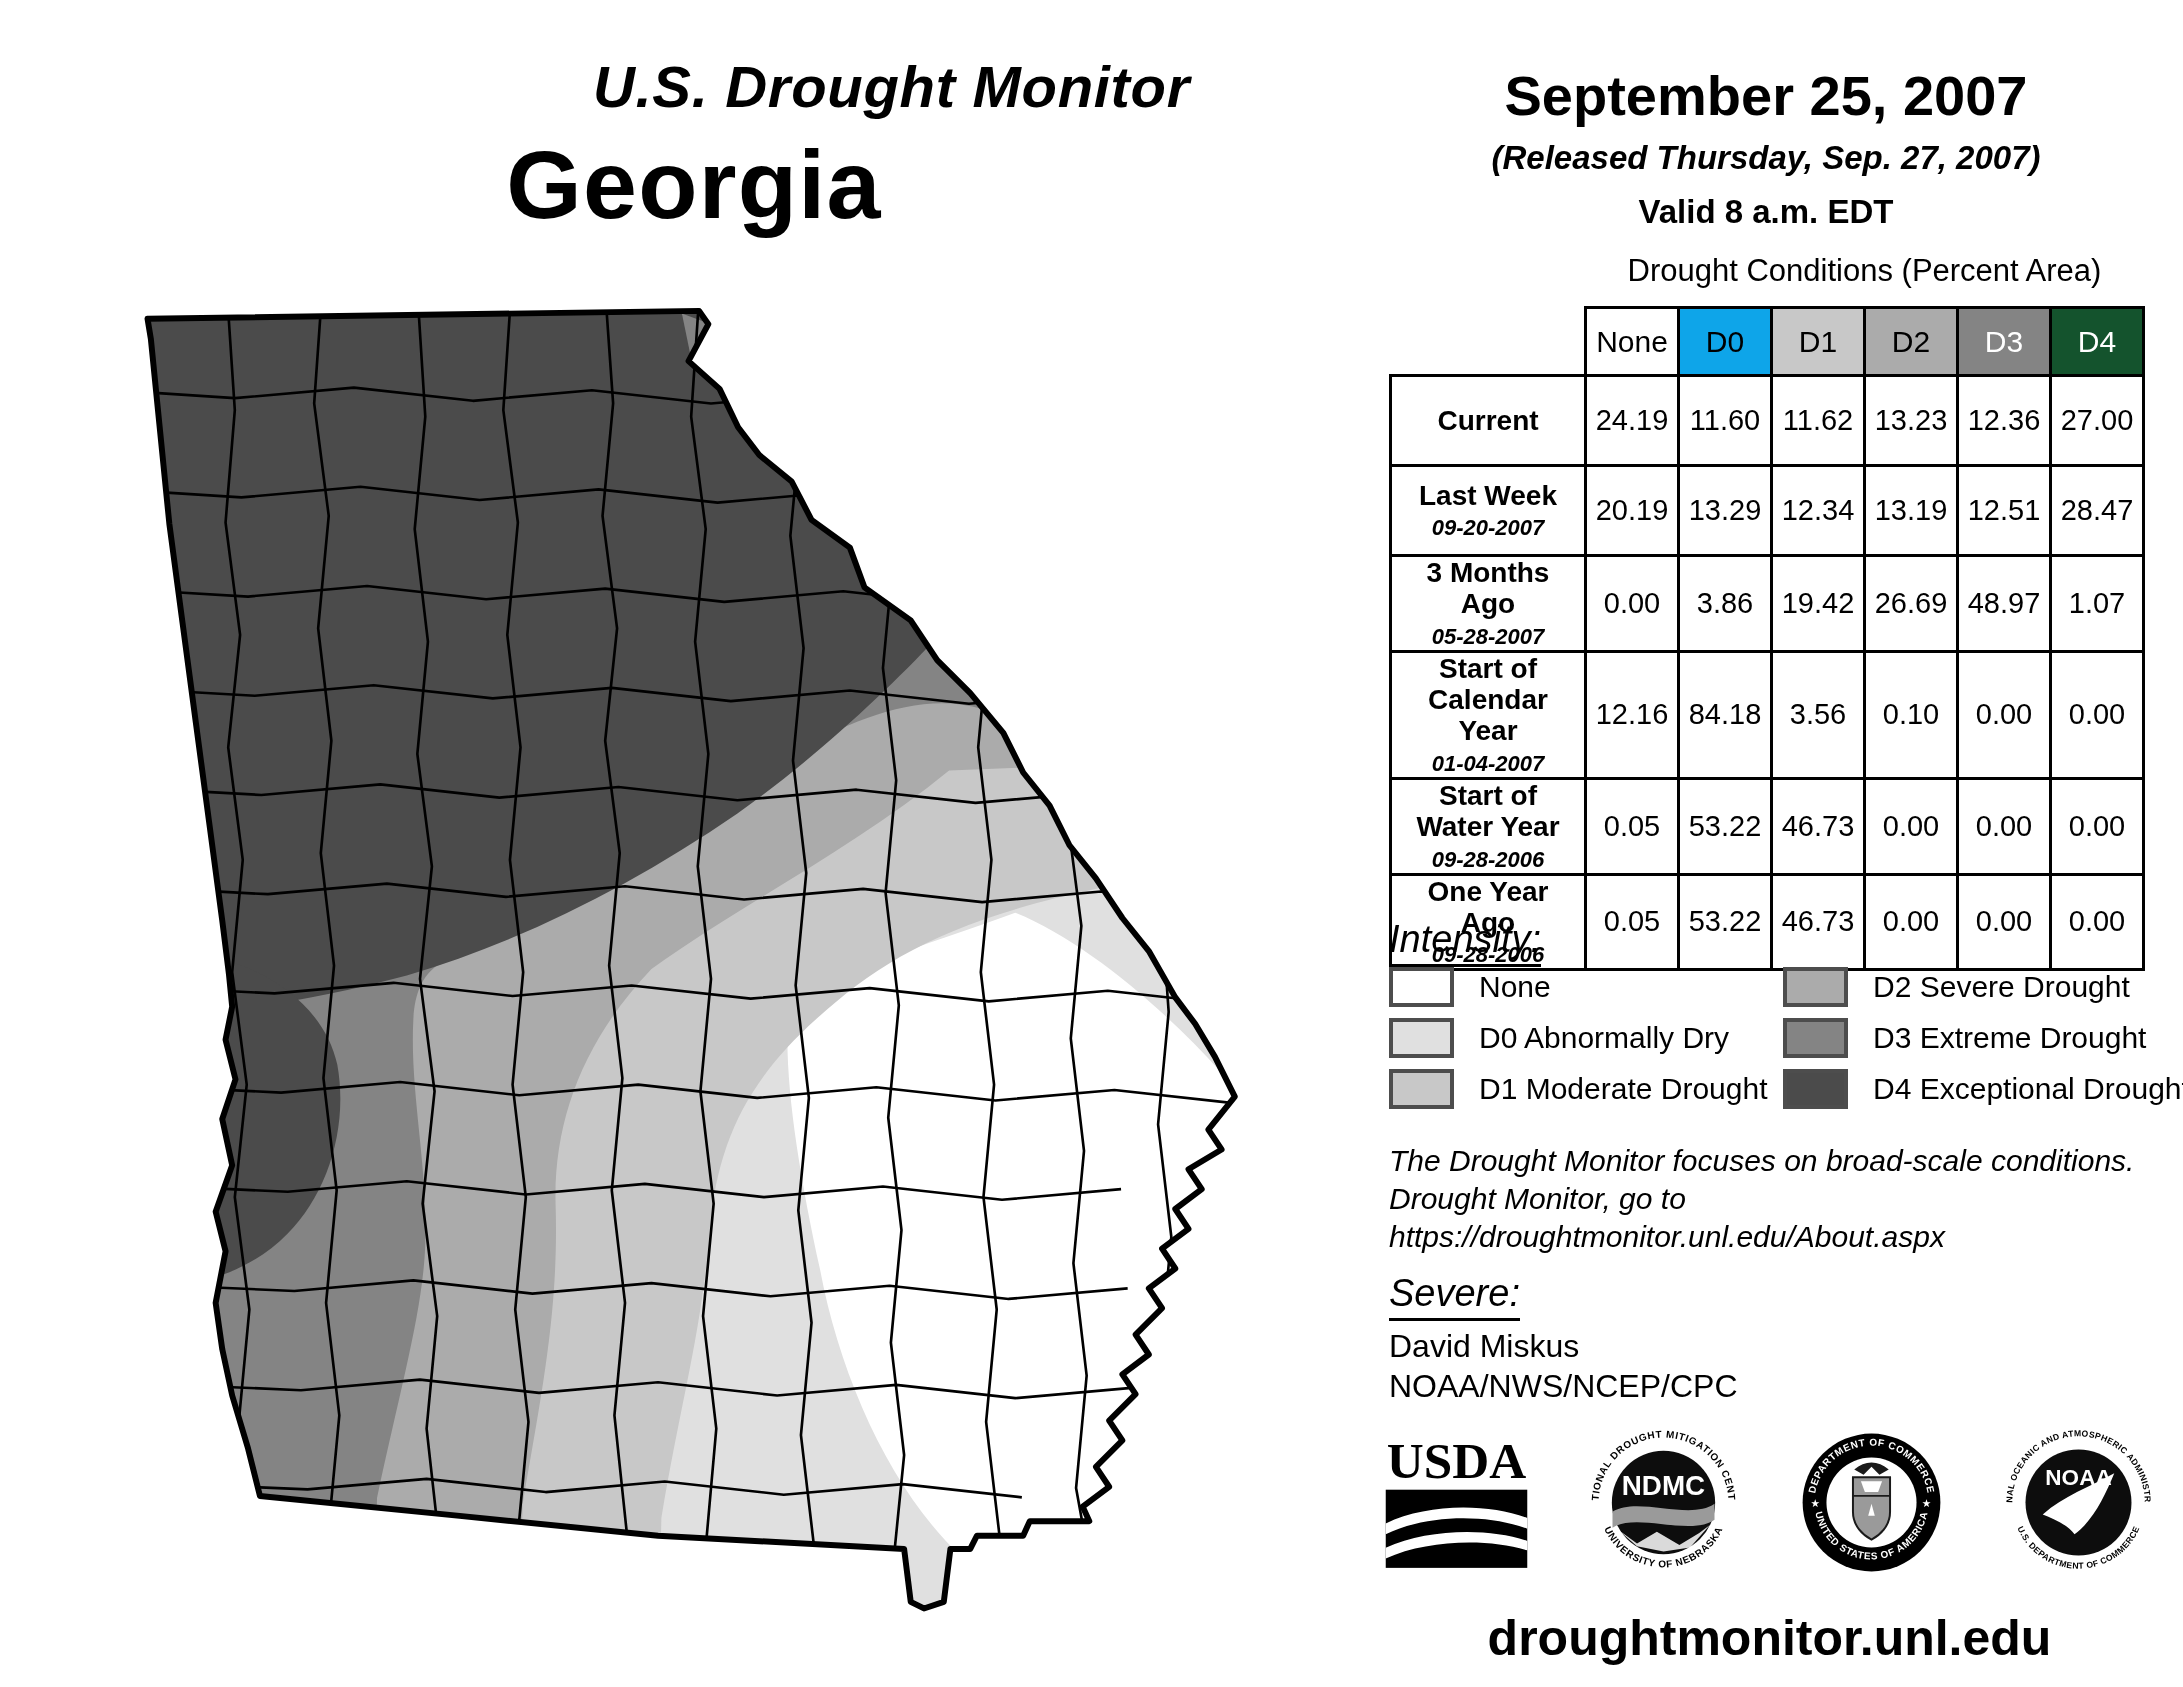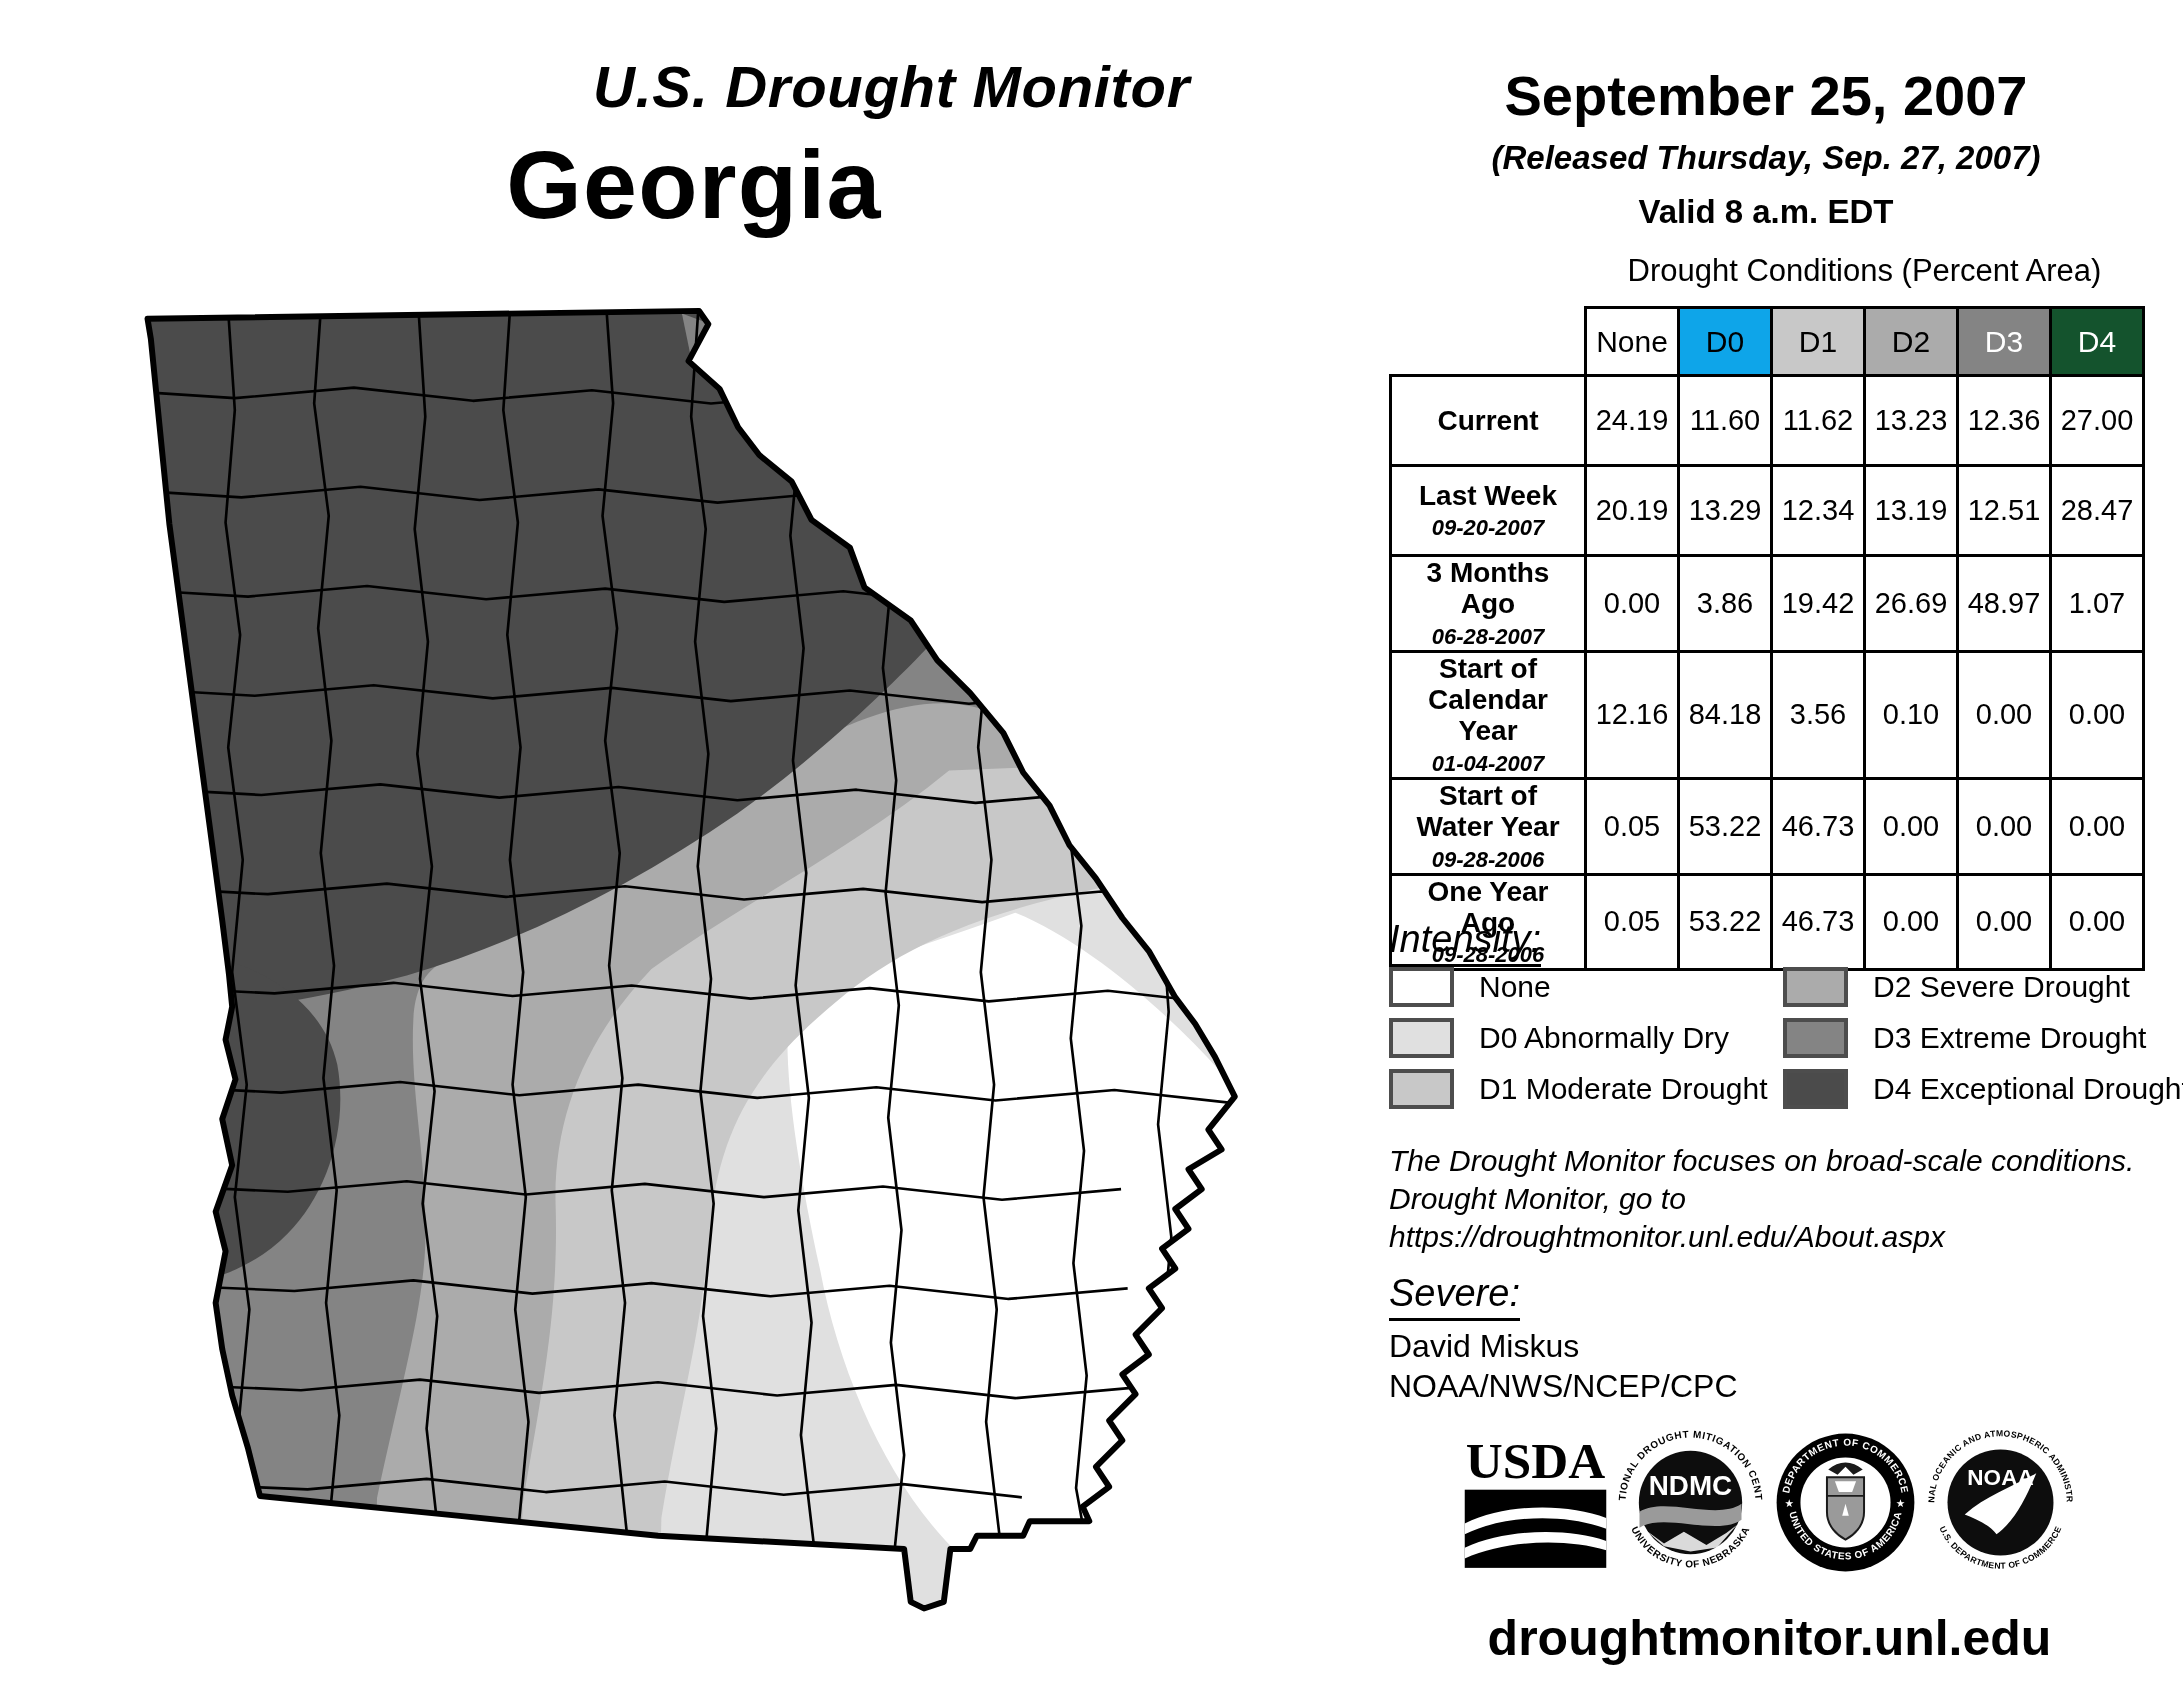--- a/index.html
+++ b/index.html
@@ -43,21 +43,21 @@
   .legend-label{font-size:30px;margin-left:25px;white-space:nowrap;}
 
   
   .disclaimer{position:absolute;left:1389px;top:1142px;font-size:30px;font-style:italic;line-height:1.27;}
   .author-h{left:1389px;top:1272px;}
   .author-name{position:absolute;left:1389px;top:1328px;font-size:32px;}
   .author-org{position:absolute;left:1389px;top:1368px;font-size:32px;}
 
   
   .logos{position:absolute;left:1379px;top:1421px;width:777px;height:162px;
-         display:flex;justify-content:center;align-items:center;}
+         display:flex;justify-content:space-between;align-items:center;}
   .logo-box{flex:none;}
   .footer-url{position:absolute;left:1389px;top:1609px;width:761px;text-align:center;
               font-size:50px;font-weight:bold;}
 
   
   .map-svg{position:absolute;left:129px;top:304px;width:1164px;height:1310px;}
 </style>
 </head>
 <body>
 
@@ -162,21 +162,21 @@
       <td class="val">20.19</td>
       <td class="val">13.29</td>
       <td class="val">12.34</td>
       <td class="val">13.19</td>
       <td class="val">12.51</td>
       <td class="val">28.47</td>
     </tr>
     <tr>
       <td class="rowlab">
         <div class="rl-main">3 Months Ago</div>
-        <div class="rl-date">06-28-2007</div>
+        <div class="rl-date">05-28-2007</div>
           </td>
       <td class="val">0.00</td>
       <td class="val">3.86</td>
       <td class="val">19.42</td>
       <td class="val">26.69</td>
       <td class="val">48.97</td>
       <td class="val">1.07</td>
     </tr>
     <tr>
       <td class="rowlab">

